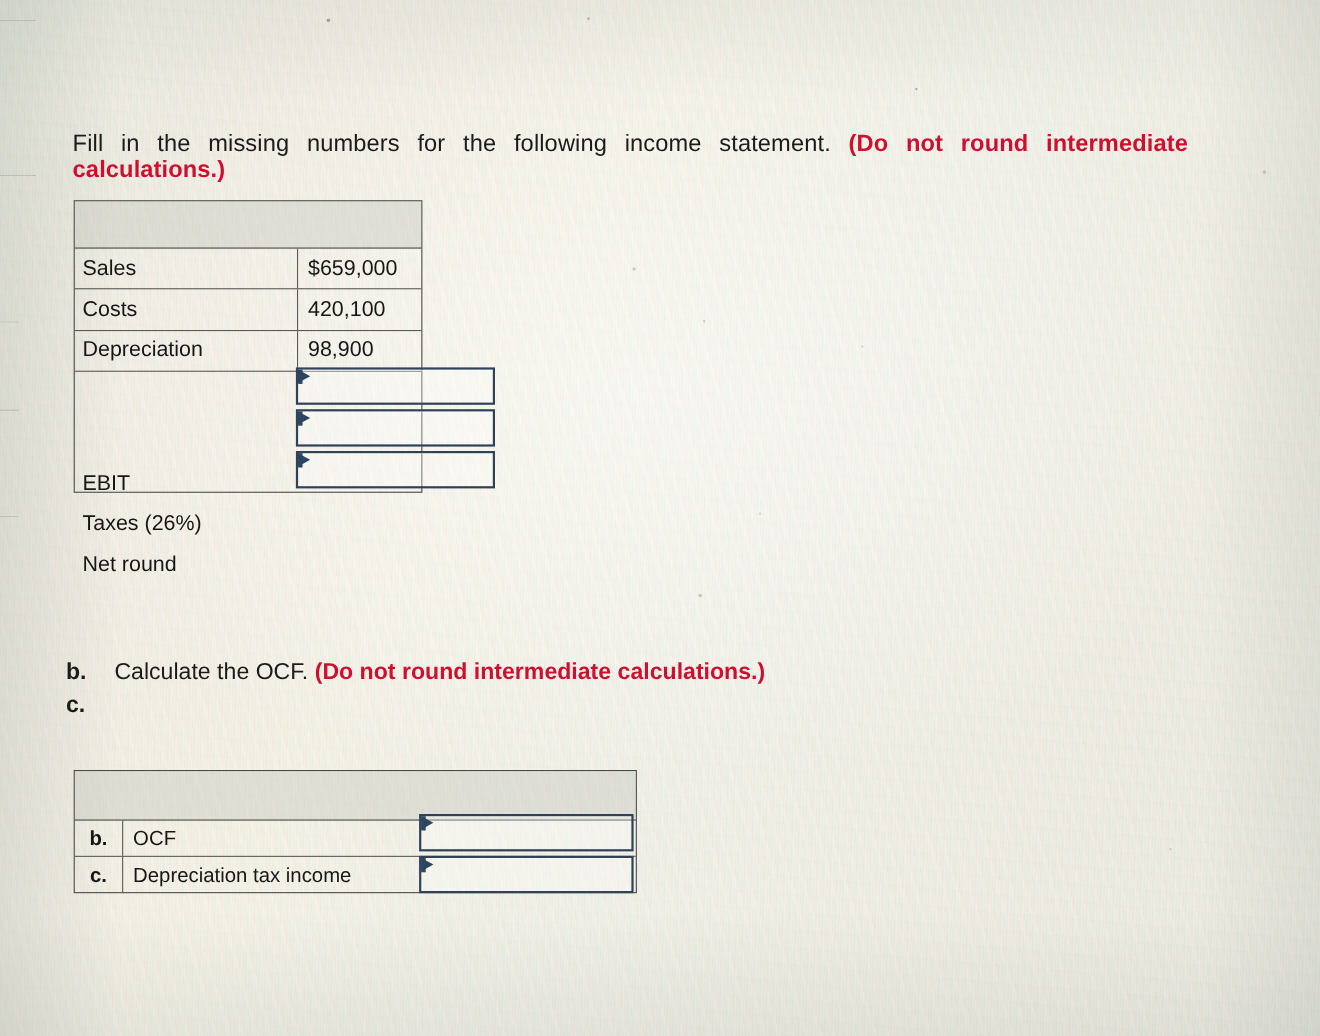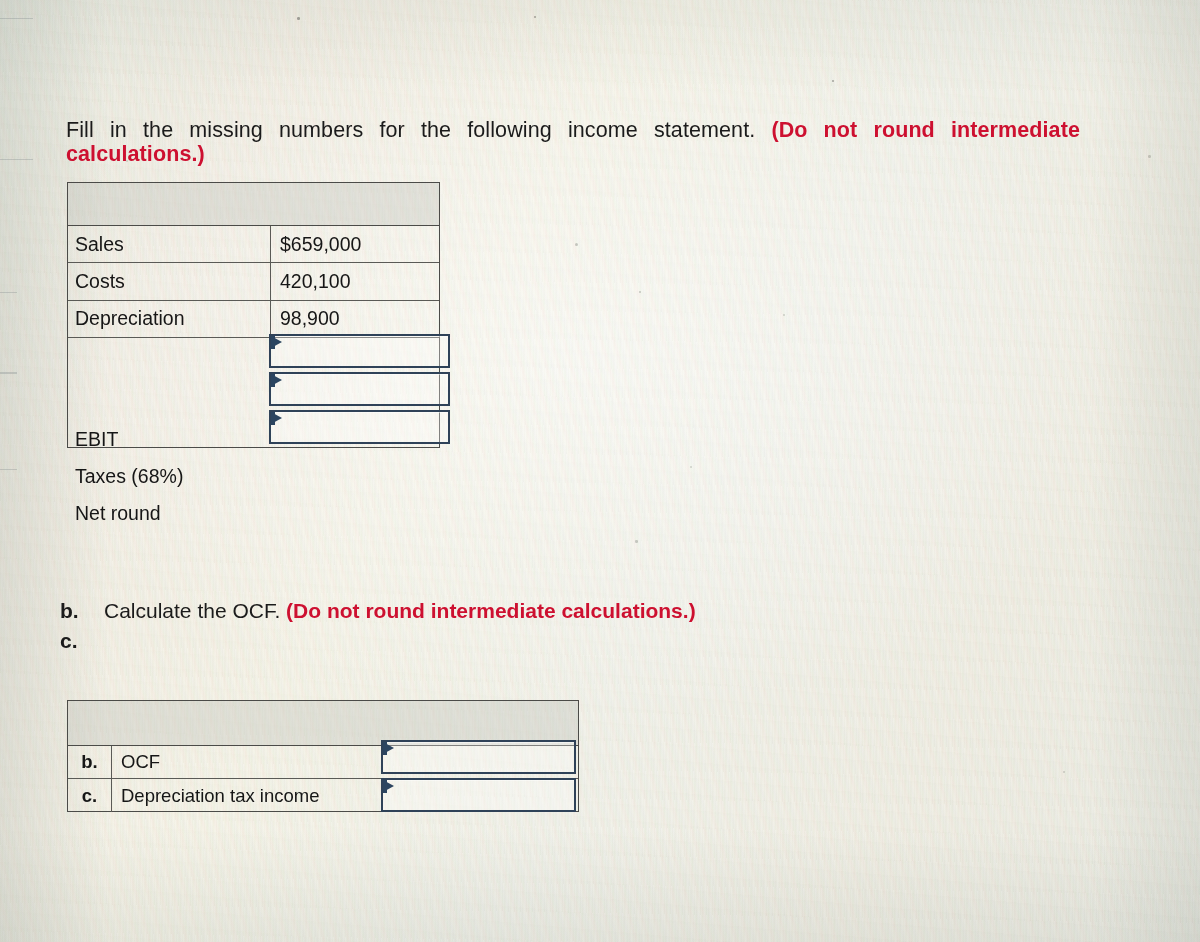--- a/index.html
+++ b/index.html
@@ -102,21 +102,21 @@
   
   .sheet {
     position: absolute;
     border: 1.6px solid #4b4b48;
     box-sizing: border-box;
     background: transparent;
   }
   #income-table {
     left: 67px;
     top: 182px;
-    width: 373px;
+    width: 317px;
     height: 266px;
   }
   .sheet-headrow {
     height: 42px;
     border-bottom: 1.6px solid #4b4b48;
     background: rgba(178,182,176,0.30);
   }
   .srow {
     display: flex;
     height: 37.3px;
@@ -314,21 +314,21 @@
         <span class="num">98,900</span>
       </div>
     </div>
 
     <div class="srow inputrow">
       <div class="slabel">EBIT</div>
       <div class="sval"></div>
     </div>
 
     <div class="srow inputrow">
-      <div class="slabel">Taxes (68%)</div>
+      <div class="slabel">Taxes (26%)</div>
       <div class="sval"></div>
     </div>
 
     <div class="srow inputrow">
       <div class="slabel">Net round</div>
       <div class="sval"></div>
     </div>
   </div>
 
   <div class="answer-box" style="left:269px; top:334px; width:181px; height:34px;">

